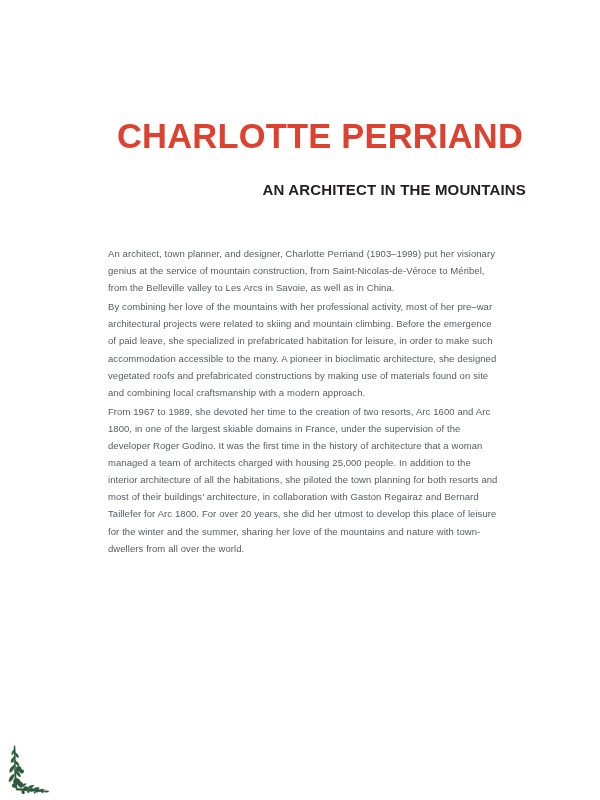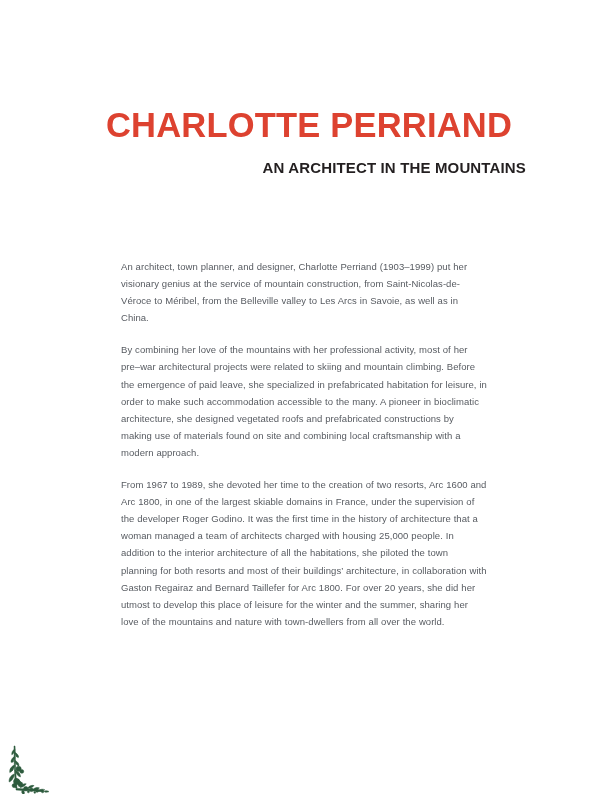--- a/index.html
+++ b/index.html
@@ -31,21 +31,21 @@
     top: 104px;
     width: 420px;
   }
 
   .main-title {
     font-size: 34.5px;
     font-weight: bold;
     color: #dd4230;
     letter-spacing: 0.2px;
     line-height: 42px;
-    margin: 0;
+    margin: 11px;
     white-space: nowrap;
   }
 
   .subtitle {
     font-size: 15px;
     font-weight: bold;
     color: #231f20;
     letter-spacing: 0.15px;
     line-height: 20px;
     margin: 0;
@@ -59,21 +59,21 @@
     position: absolute;
     left: 106px;
     top: 243px;
     width: 396px;
   }
 
   .para {
     font-size: 9.5px;
     line-height: 17.1px;
     color: #575b61;
-    margin: 15px;
+    margin: 2px;
     text-align: left;
     letter-spacing: 0.05px;
     word-spacing: 0.2px;
   }
 
   
   .corner-ornament {
     position: absolute;
     left: 6px;
     bottom: 6px;

